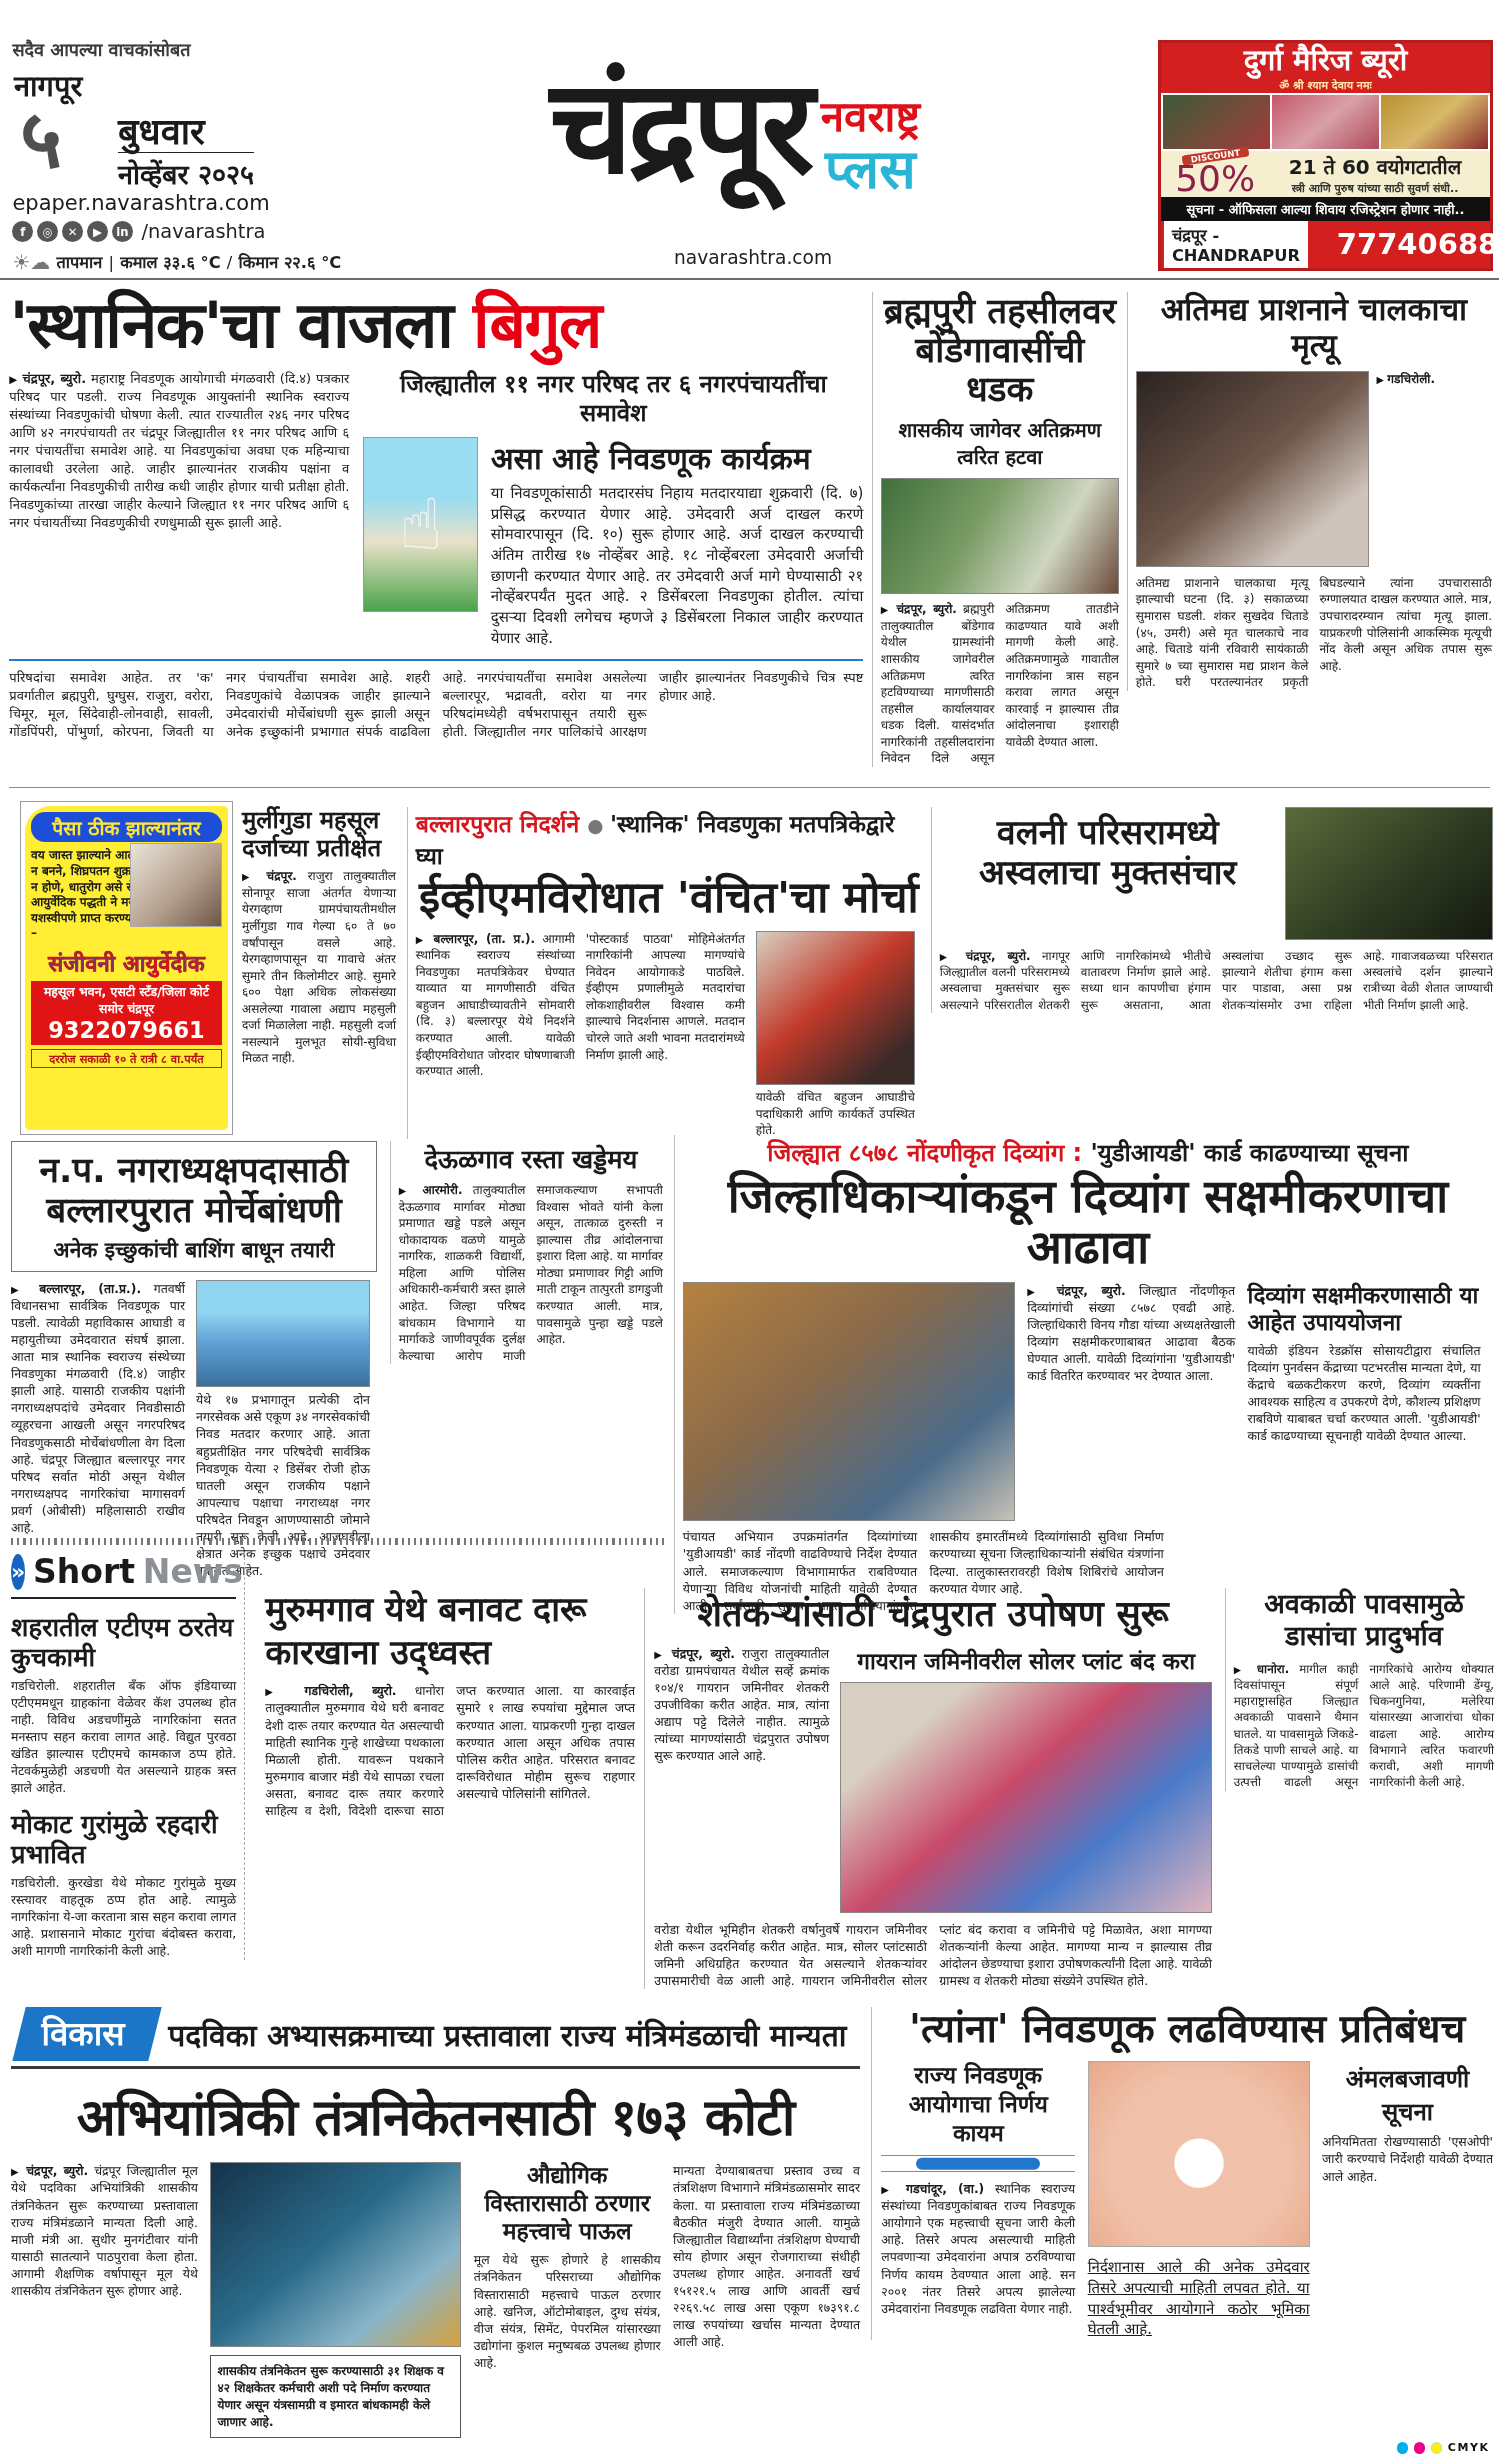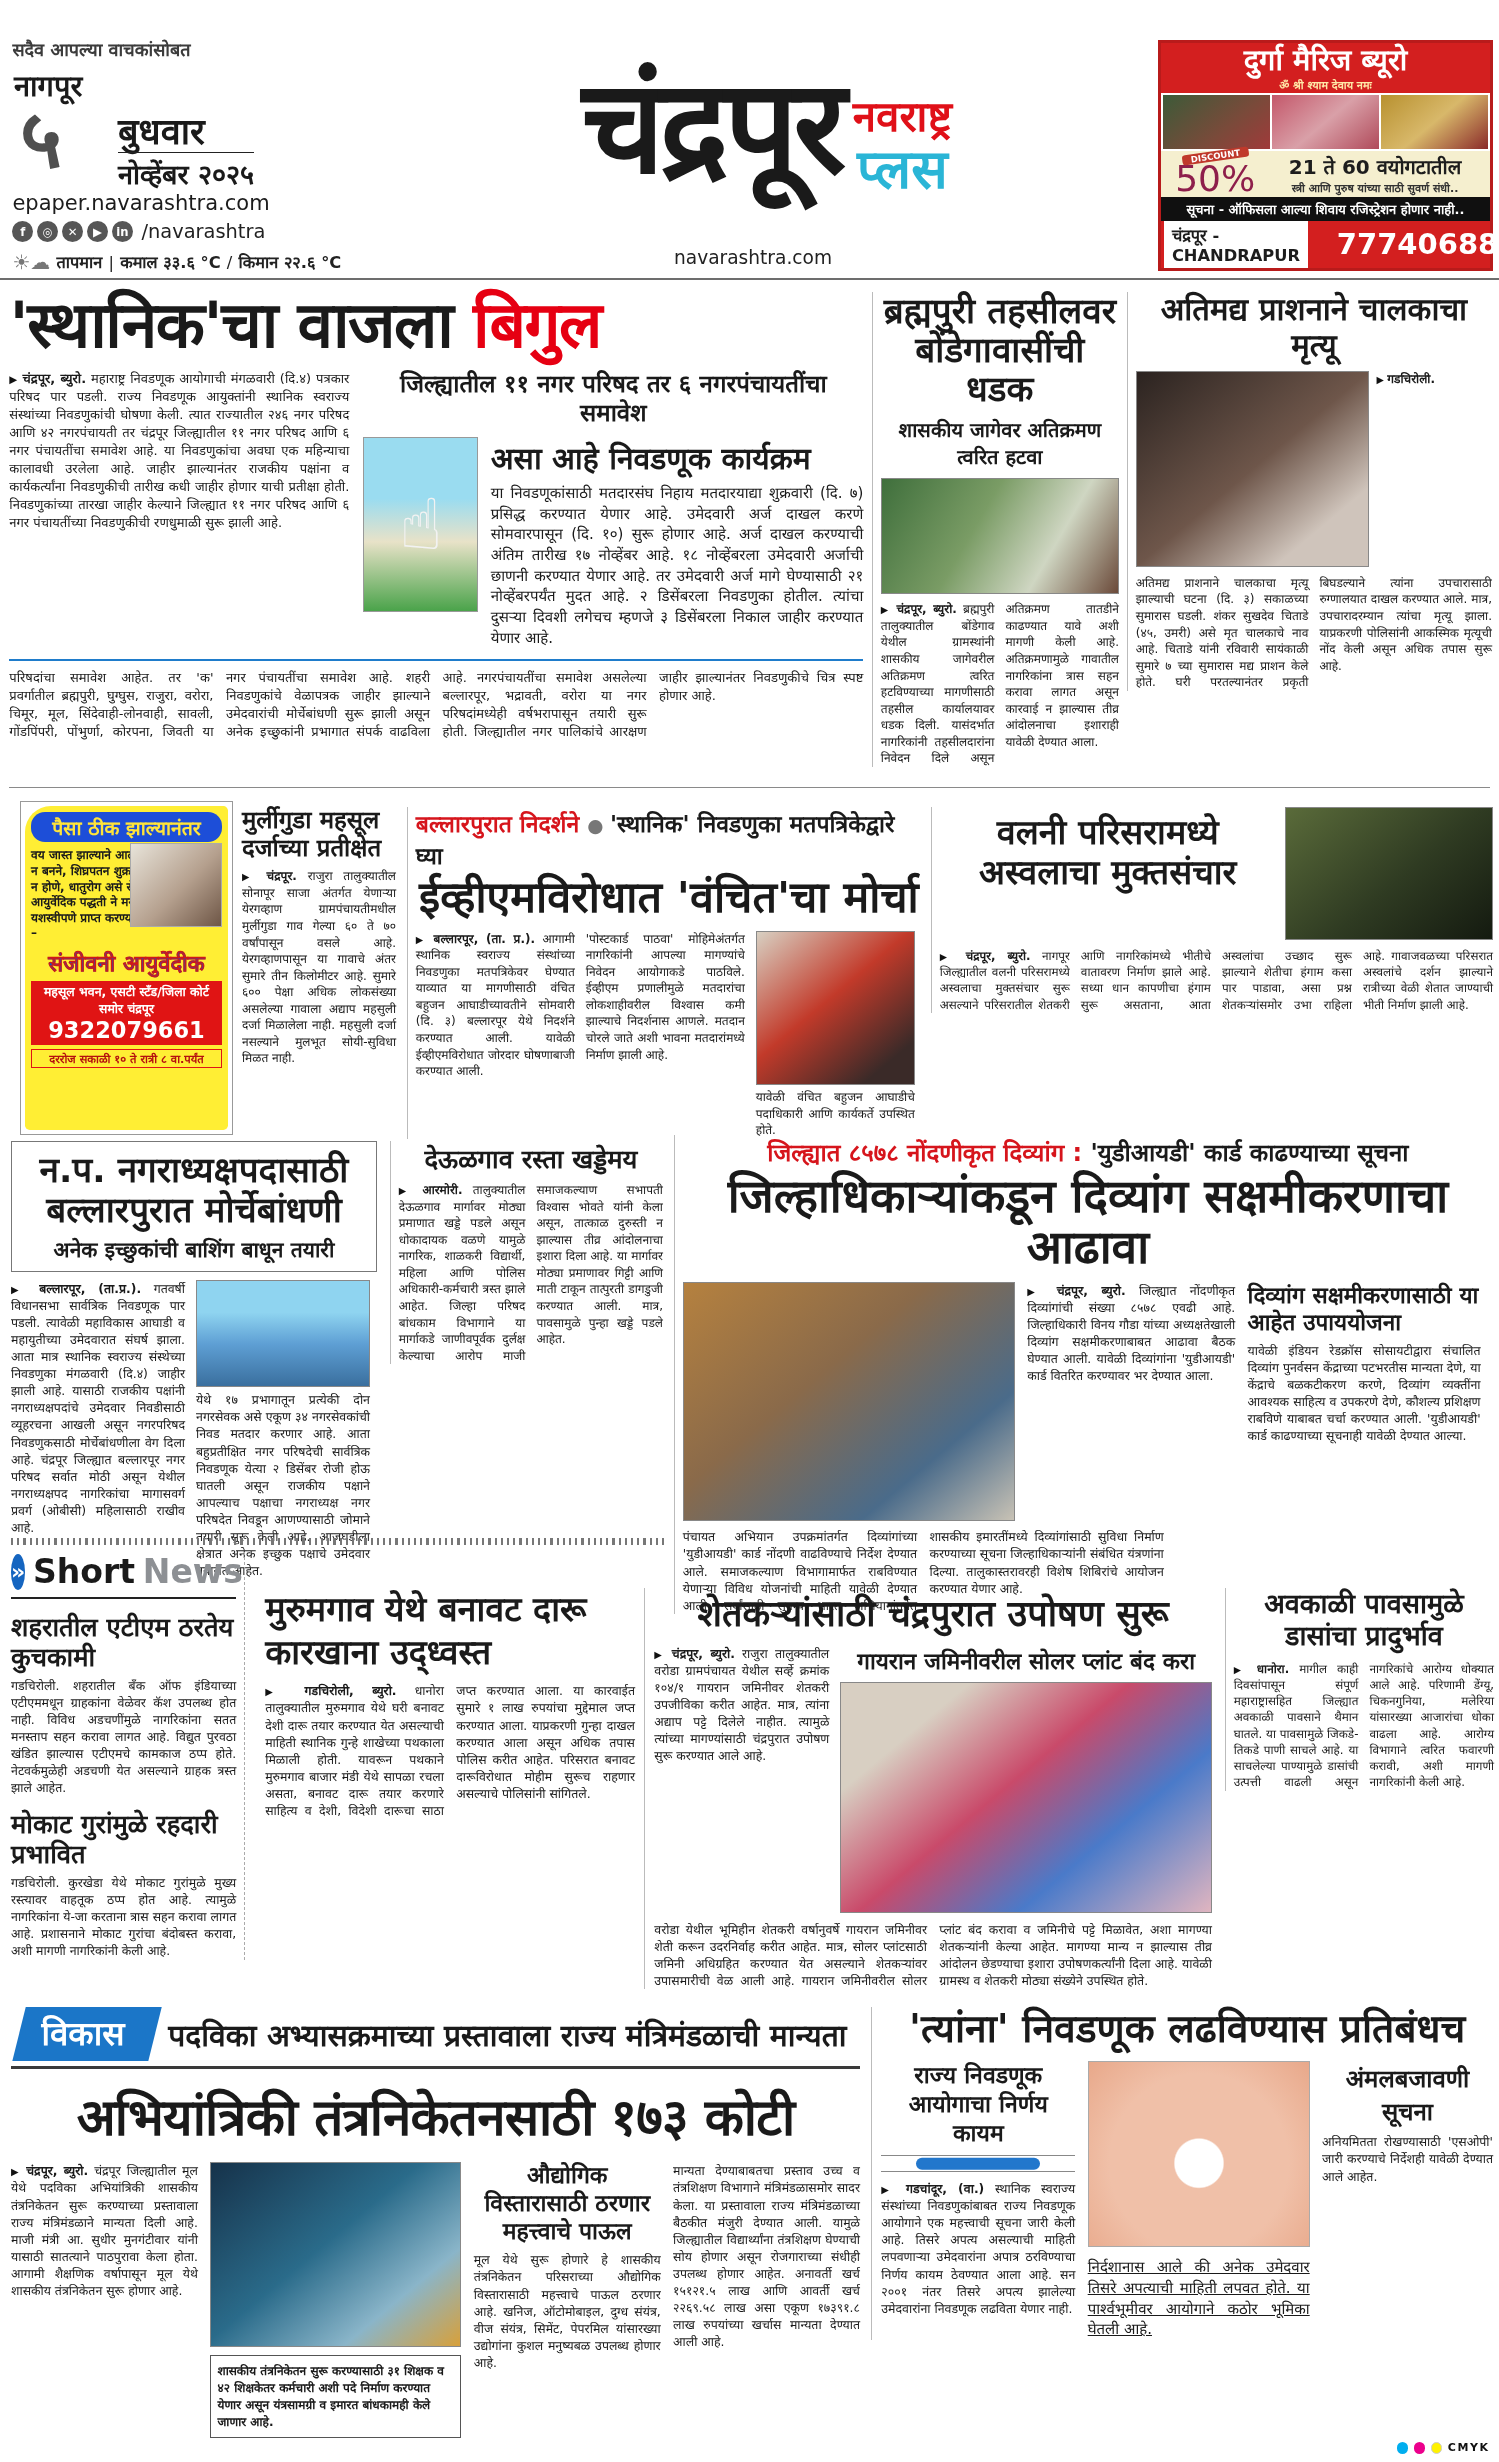--- a/index.html
+++ b/index.html
@@ -18,21 +18,21 @@
   .hdr-city { left:14px; top:65px; font-size:29px; font-weight:900; }
   .hdr-daynum { left:20px; top:99px; font-size:81px; font-weight:900; color:#4f4f4f; line-height:1; }
   .hdr-weekday { left:118px; top:106px; font-size:36px; font-weight:900; }
   .hdr-month { left:118px; top:152px; font-size:27px; font-weight:900; border-top:1.6px solid #222; padding-top:1.6px; }
   .hdr-epaper { left:12.4px; top:191px; font-size:21px; color:#1c1c1c; }
   .hdr-social { left:12.4px; top:220px; display:flex; align-items:center; gap:3.9px; }
   .soc { width:21px; height:21px; border-radius:50%; background:#565656; color:#fff; font-size:11.6px; font-weight:bold; display:flex; align-items:center; justify-content:center; }
   .hdr-handle { font-size:19.4px; margin-left:4.7px; color:#222; }
   .hdr-weather { left:12.4px; top:250px; font-size:16.3px; color:#222; display:flex; align-items:center; gap:6.2px; }
   .wicon { font-size:20px; color:#777; }
-  .masthead { left:437px; top:33px; width:660px; display:flex; align-items:flex-start; justify-content:center; }
+  .masthead { left:405px; top:33px; width:660px; display:flex; align-items:flex-start; justify-content:center; }
   .mast-title { font-size:130px; font-weight:900; letter-spacing:-4.7px; line-height:1.45; }
   .mast-brand { margin-left:11px; margin-top:61px; text-align:center; }
   .brand1 { display:block; font-size:42px; font-weight:900; color:#e01018; line-height:1.1; }
   .brand2 { display:block; font-size:54px; font-weight:900; color:#2ab5d6; line-height:1.1; }
   .mast-site { left:590px; top:247px; width:326px; text-align:center; font-size:18.6px; color:#222; }
 
   
   .topad { left:1158px; top:40px; width:335px; height:231px; border:3.1px solid #b81b1b; background:#fff; display:flex; flex-direction:column; }
   .topad-head { background:#d31f1f; color:#fff; text-align:center; padding:2.3px 0 0.8px; }
   .topad-title { font-size:29px; font-weight:900; line-height:1.1; }

